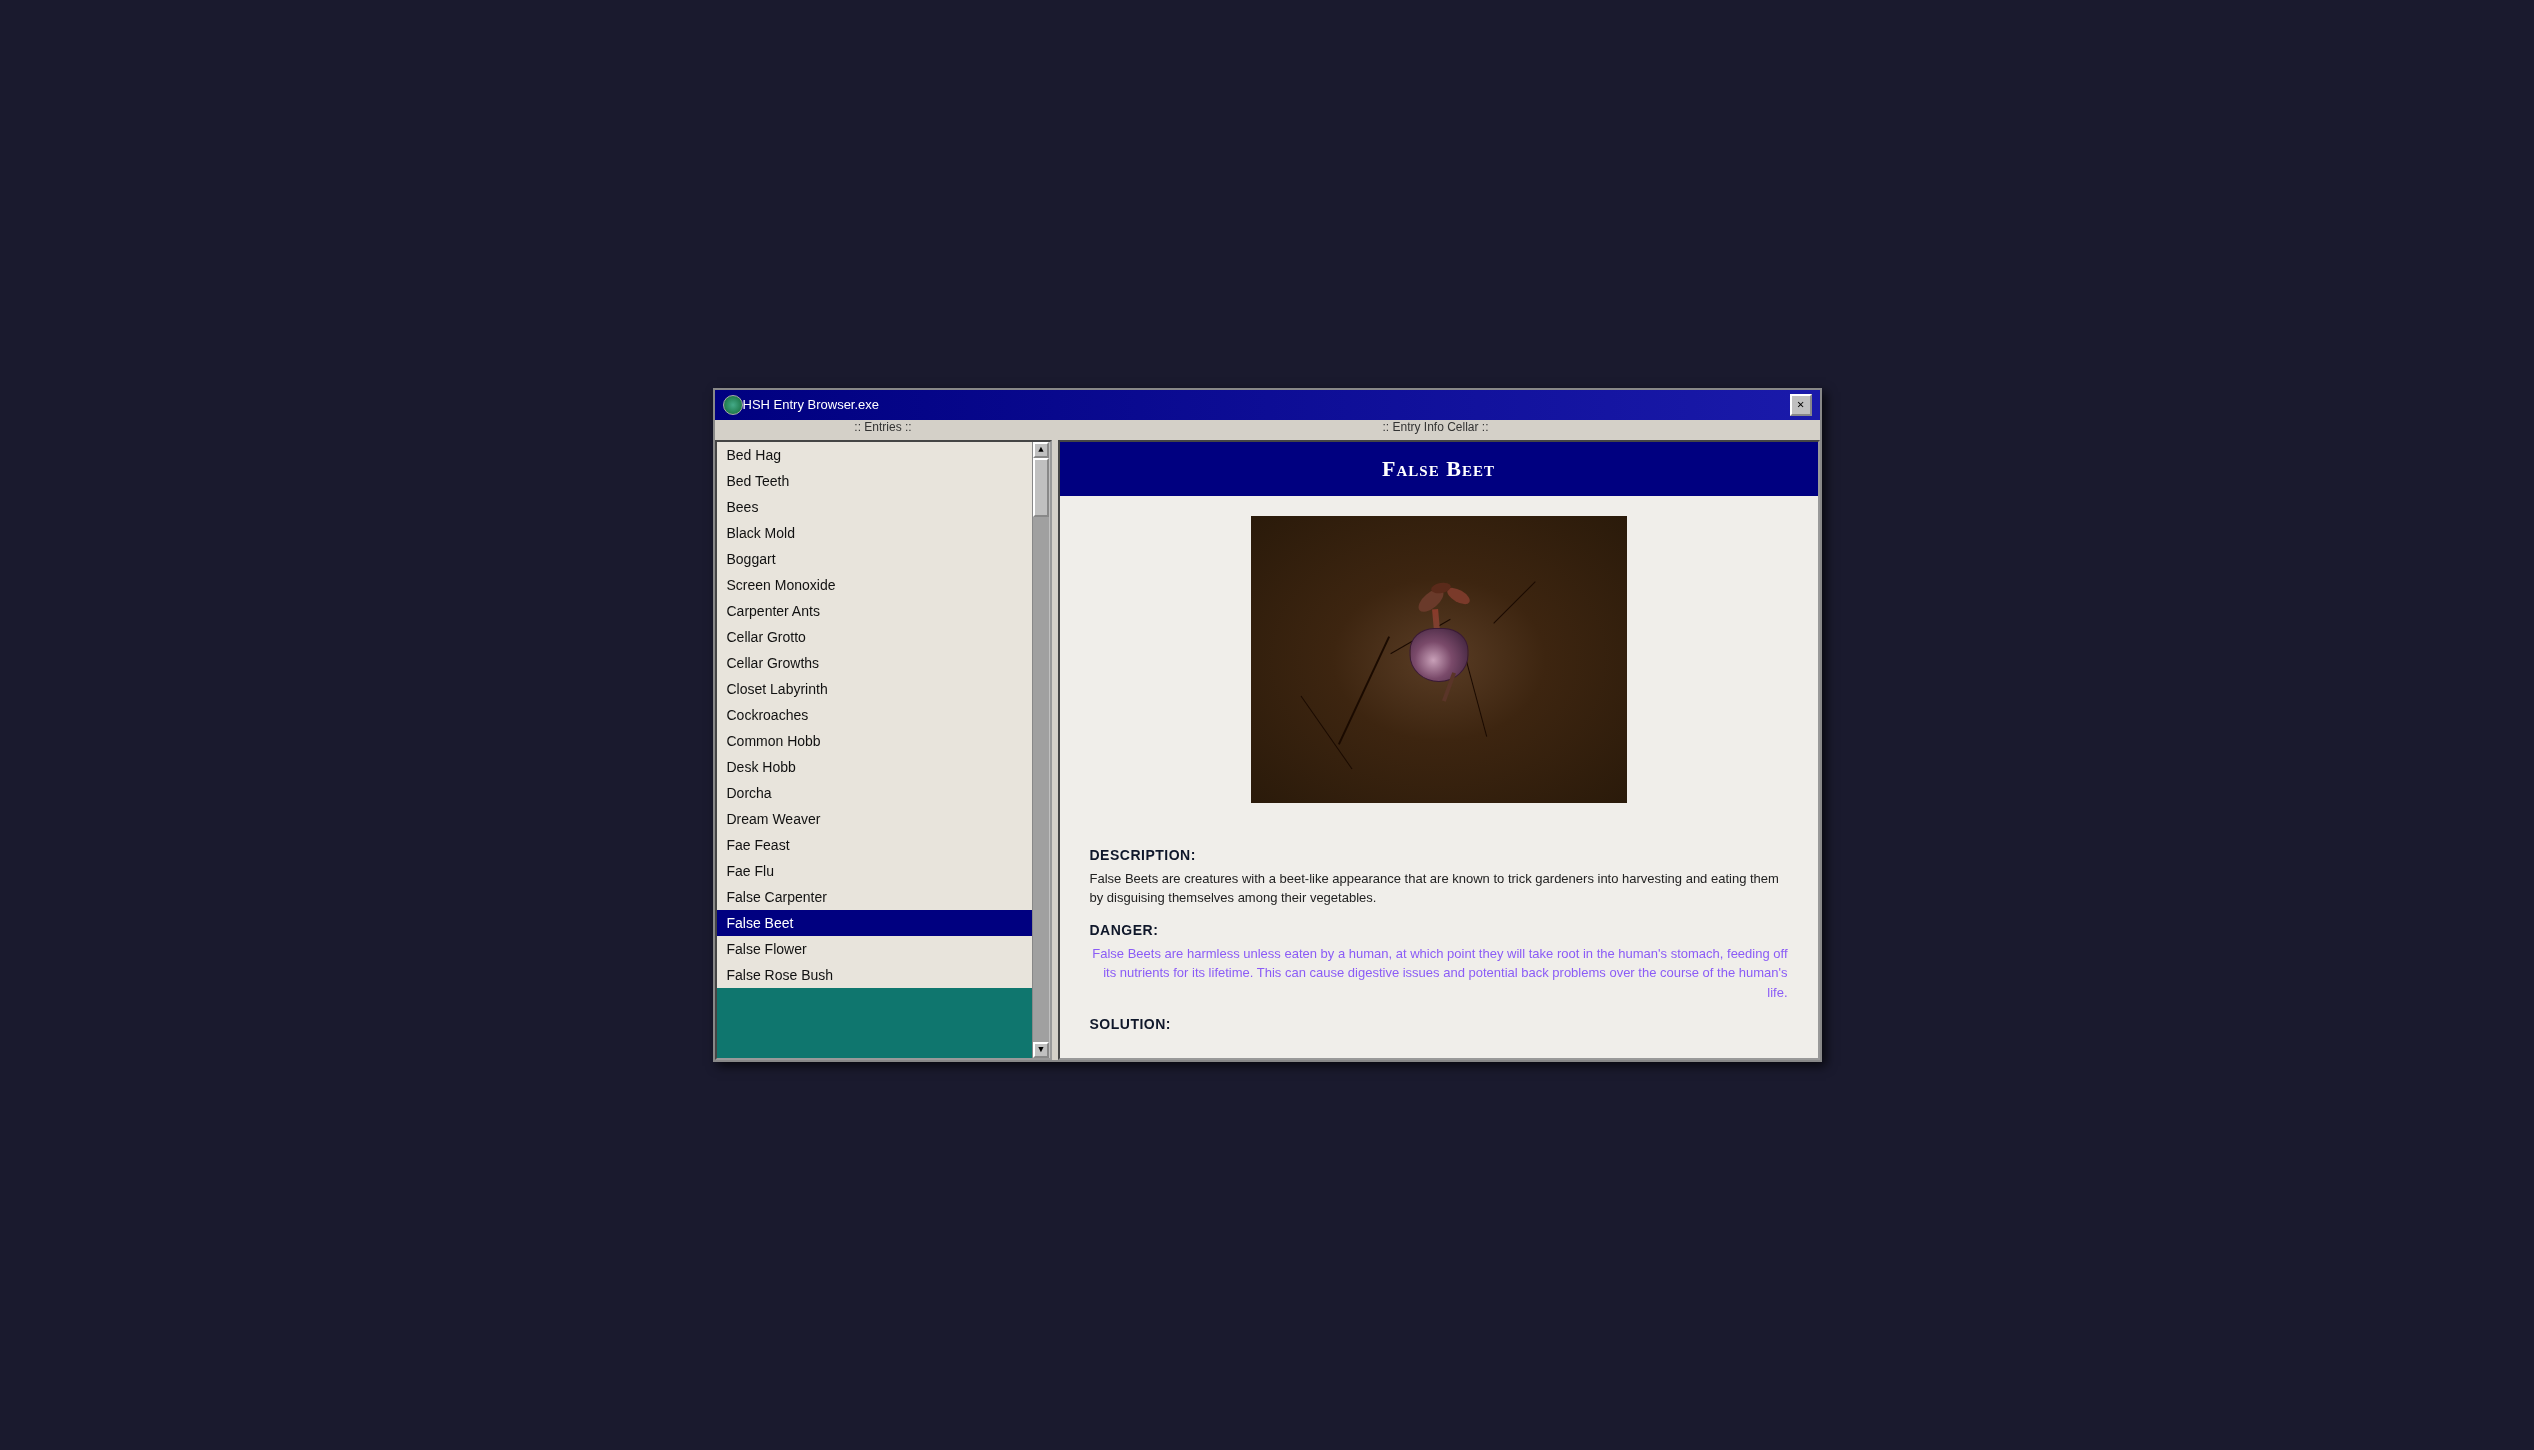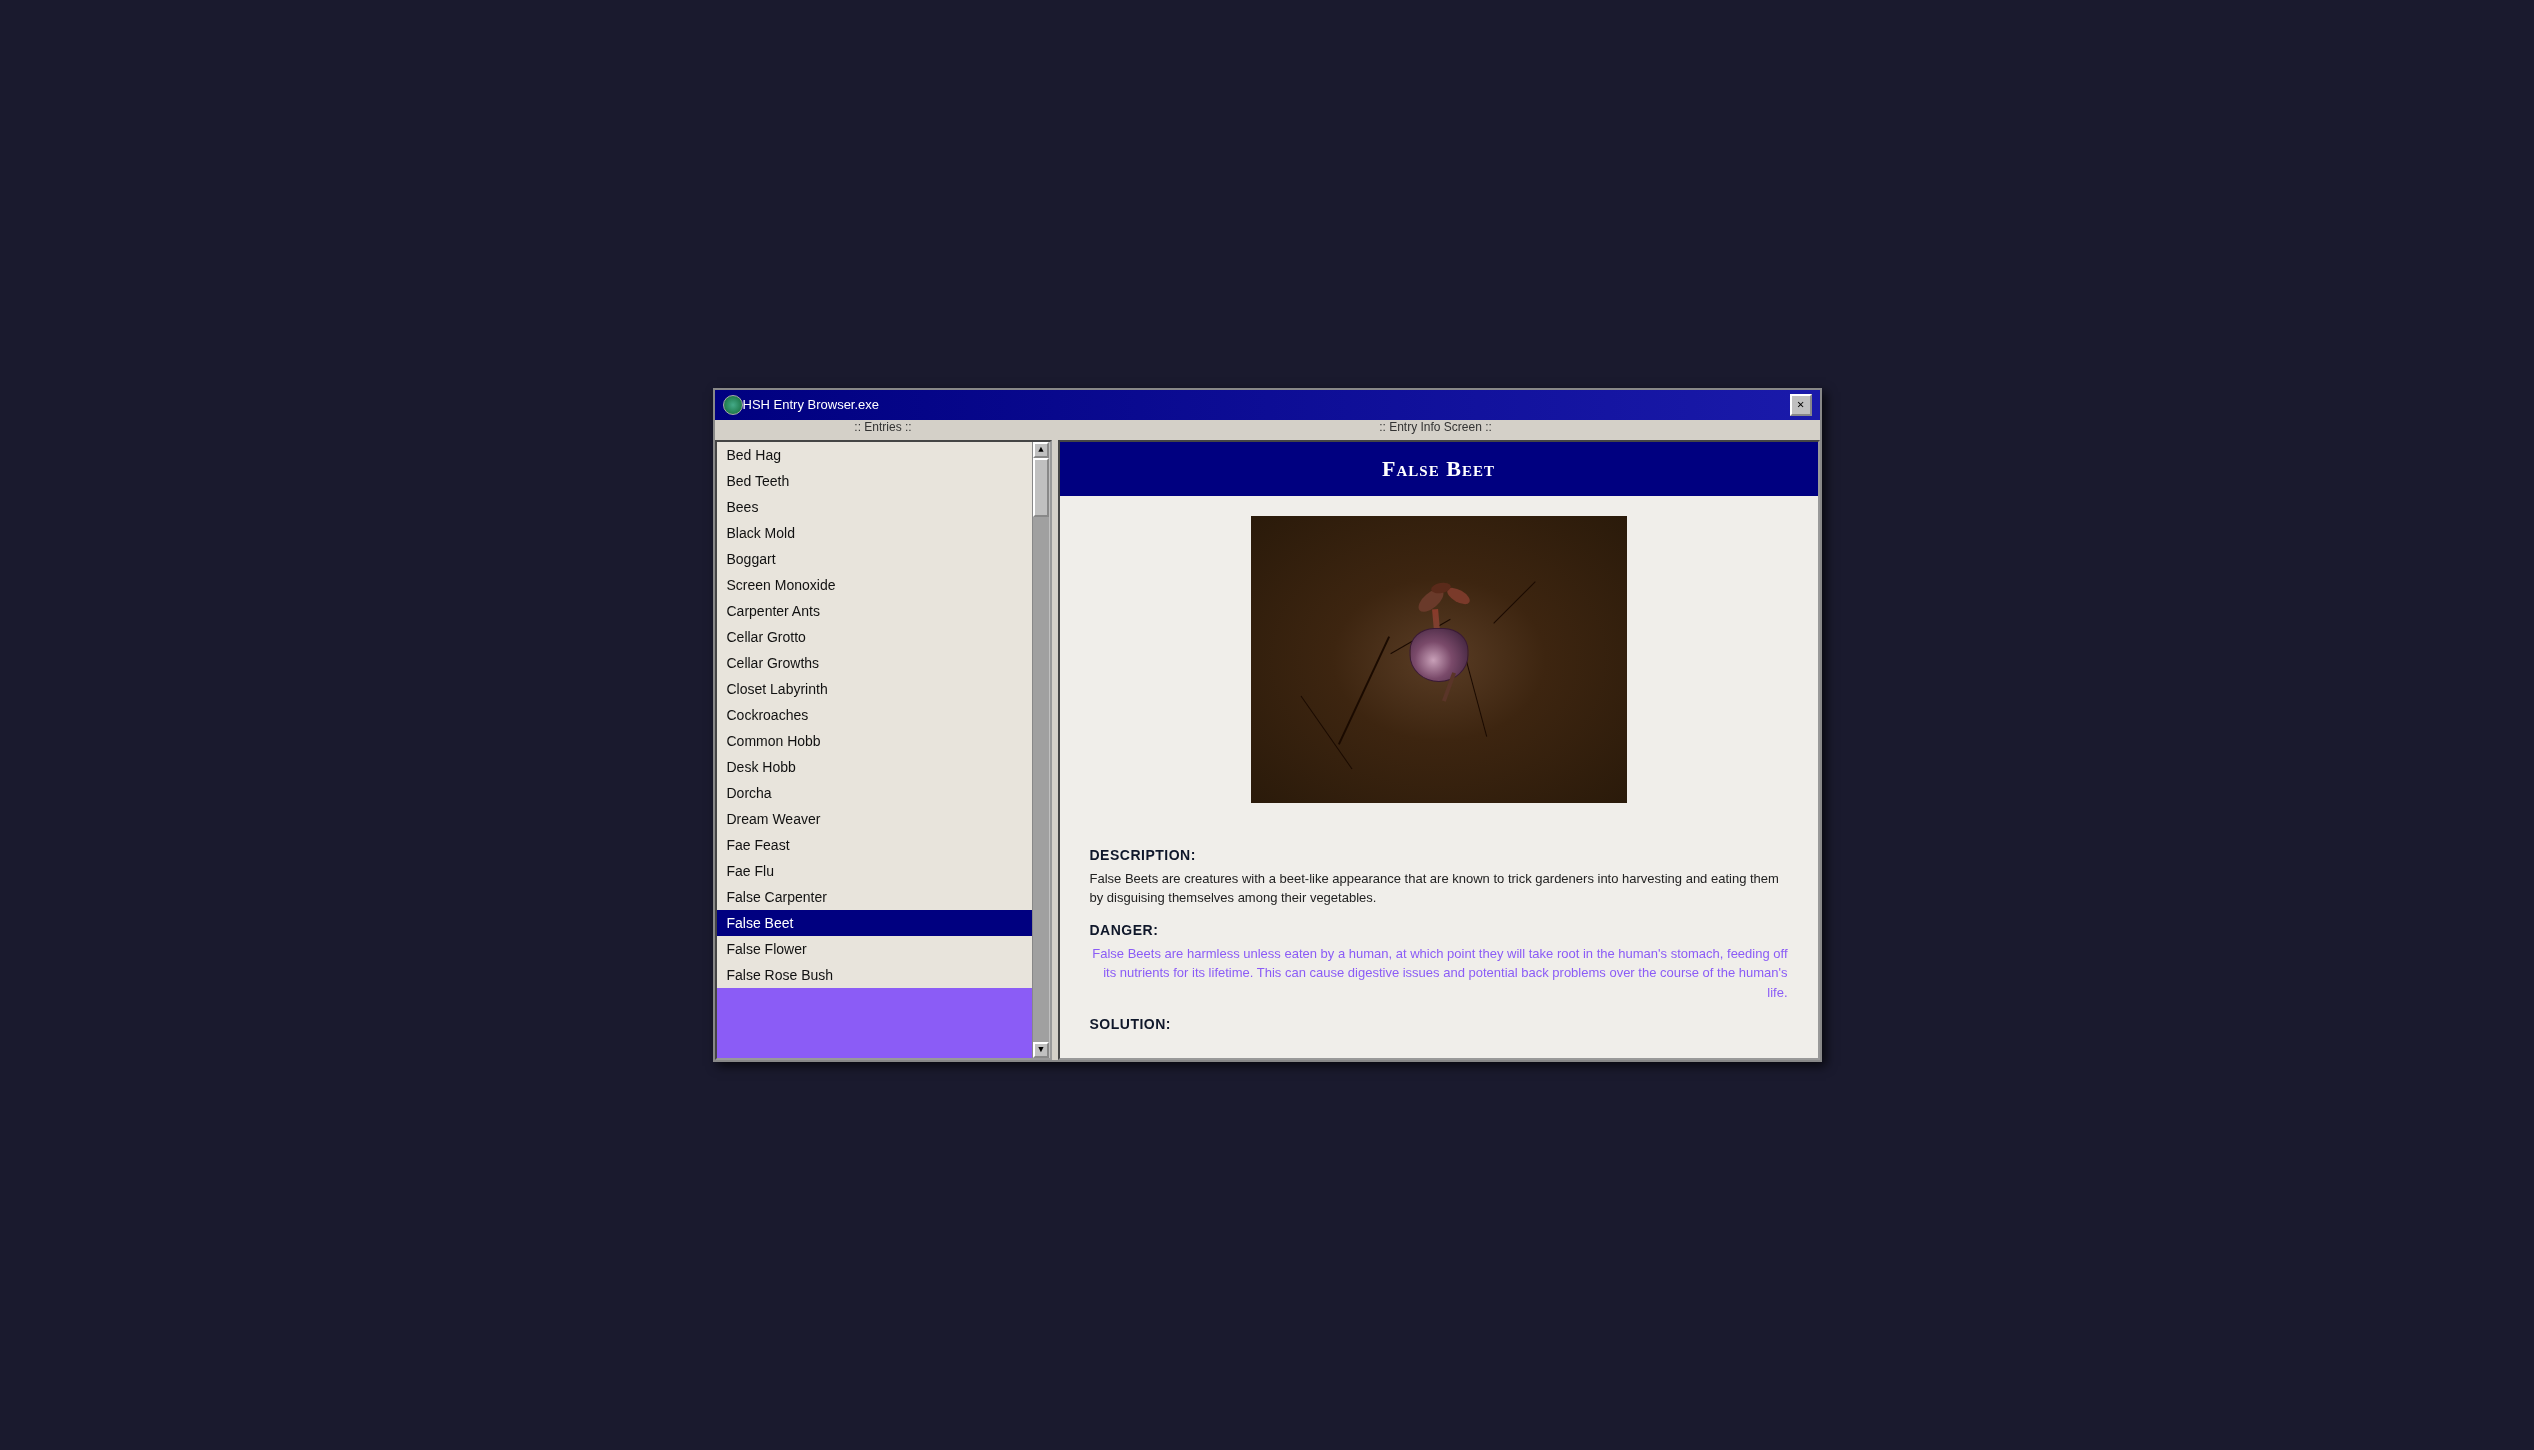--- a/index.html
+++ b/index.html
@@ -74,21 +74,21 @@
       font-size: 12px;
       color: #333;
       font-family: 'Arial', sans-serif;
     }
     .content-area {
       display: flex;
       gap: 6px;
     }
     .list-panel {
       width: 337px;
-      background: #8b5cf6;
+      background: #0f766e;
       border: 2px inset #999;
       display: flex;
       flex-direction: column;
     }
     .list-container {
       flex: 1;
       overflow: hidden;
       position: relative;
       display: flex;
     }
@@ -320,21 +320,21 @@
       <div class="title-icon"></div>
       <span class="title-text">HSH Entry Browser.exe</span>
     </div>
     <div class="close-btn">✕</div>
   </div>
 
   <div class="window-body">
 
     <div class="section-labels">
       <div class="section-label-entries">:: Entries ::</div>
-      <div class="section-label-info">:: Entry Info Screen ::</div>
+      <div class="section-label-info">:: Entry Info Cellar ::</div>
     </div>
 
     <div class="content-area">
 
       <div class="list-panel">
         <div class="list-container">
           <div class="list-items" id="entries-list">
 
           <div class="list-item">Bed Hag</div>
               <div class="list-item">Bed Teeth</div>

